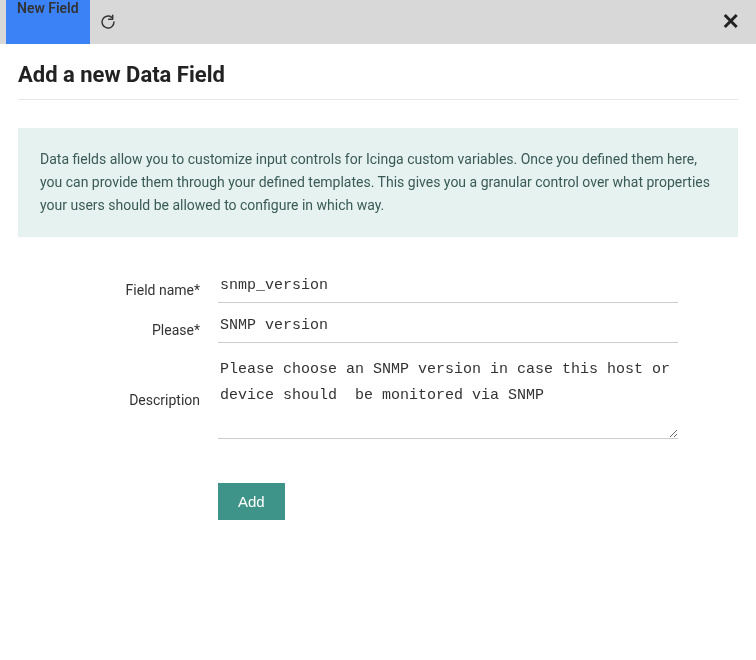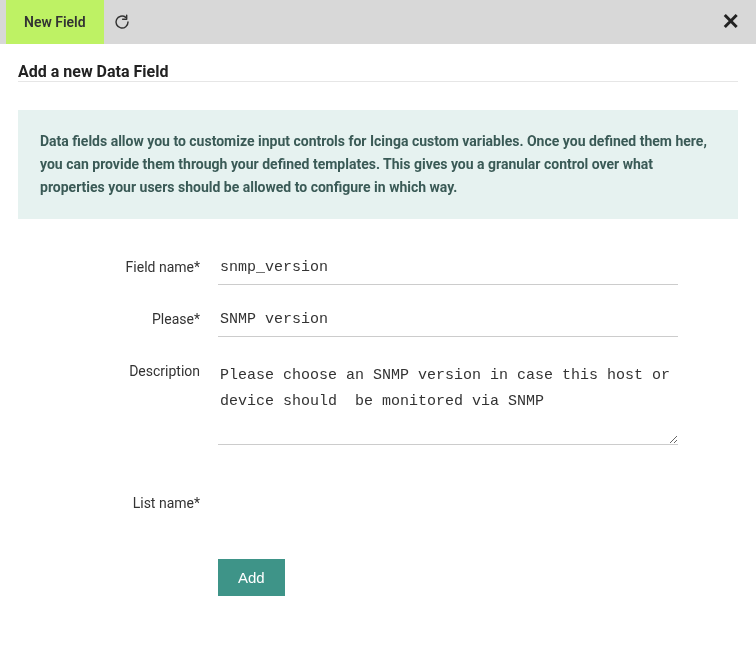--- a/index.html
+++ b/index.html
@@ -11,24 +11,24 @@
       overflow: hidden;
     }
     .tab-bar {
       background: #d8d8d8;
       height: 44px;
       display: flex;
       align-items: stretch;
       position: relative;
     }
     .tab {
-      background: #bef264;
-      padding: 0 18px;
+      background: #3b82f6;
+      padding: 0 11px;
       display: flex;
-      align-items: center;
+      align-items: flex-start;
       font-weight: 600;
       font-size: 14px;
       color: #333;
       margin-left: 6px;
     }
     .tab-actions {
       display: flex;
       align-items: center;
       padding: 0 10px;
     }
@@ -46,43 +46,43 @@
       font-size: 22px;
       font-weight: bold;
       cursor: pointer;
       color: #222;
       line-height: 1;
     }
     .page {
       padding: 18px 18px 0 18px;
     }
     .page-title {
-      font-size: 16px;
+      font-size: 22px;
       font-weight: 700;
       color: #222;
+      margin-bottom: 12px;
     }
     .title-rule {
       border: none;
       border-top: 1px solid #e6e6e6;
       margin-bottom: 28px;
     }
     .info-box {
       background: #e6f2f0;
       padding: 20px 22px;
       color: #3a5a56;
       font-size: 14px;
       line-height: 1.65;
       margin-bottom: 34px;
-      font-weight: bold;
     }
     .form { }
     .form-row {
       display: flex;
-      align-items: flex-start;
-      margin-bottom: 20px;
+      align-items: center;
+      margin-bottom: 8px;
     }
     .form-label {
       width: 200px;
       text-align: right;
       padding-right: 18px;
       padding-top: 6px;
       font-size: 14px;
       color: #333;
     }
     .form-control-wrapper {
@@ -165,21 +165,20 @@
       <label class="form-label">Description</label>
       <div class="form-control-wrapper">
         <textarea class="textarea-input" style="">Please choose an SNMP version in case this host or device should  be monitored via SNMP</textarea>
       </div>
     </div>
 
     <div class="form-row">
     </div>
 
     <div class="form-row">
-      <label class="form-label">List name*</label>
     </div>
 
     <div class="form-row">
     </div>
 
     <button type="button" class="btn-primary">Add</button>
 
   </form>
 </div>
 

